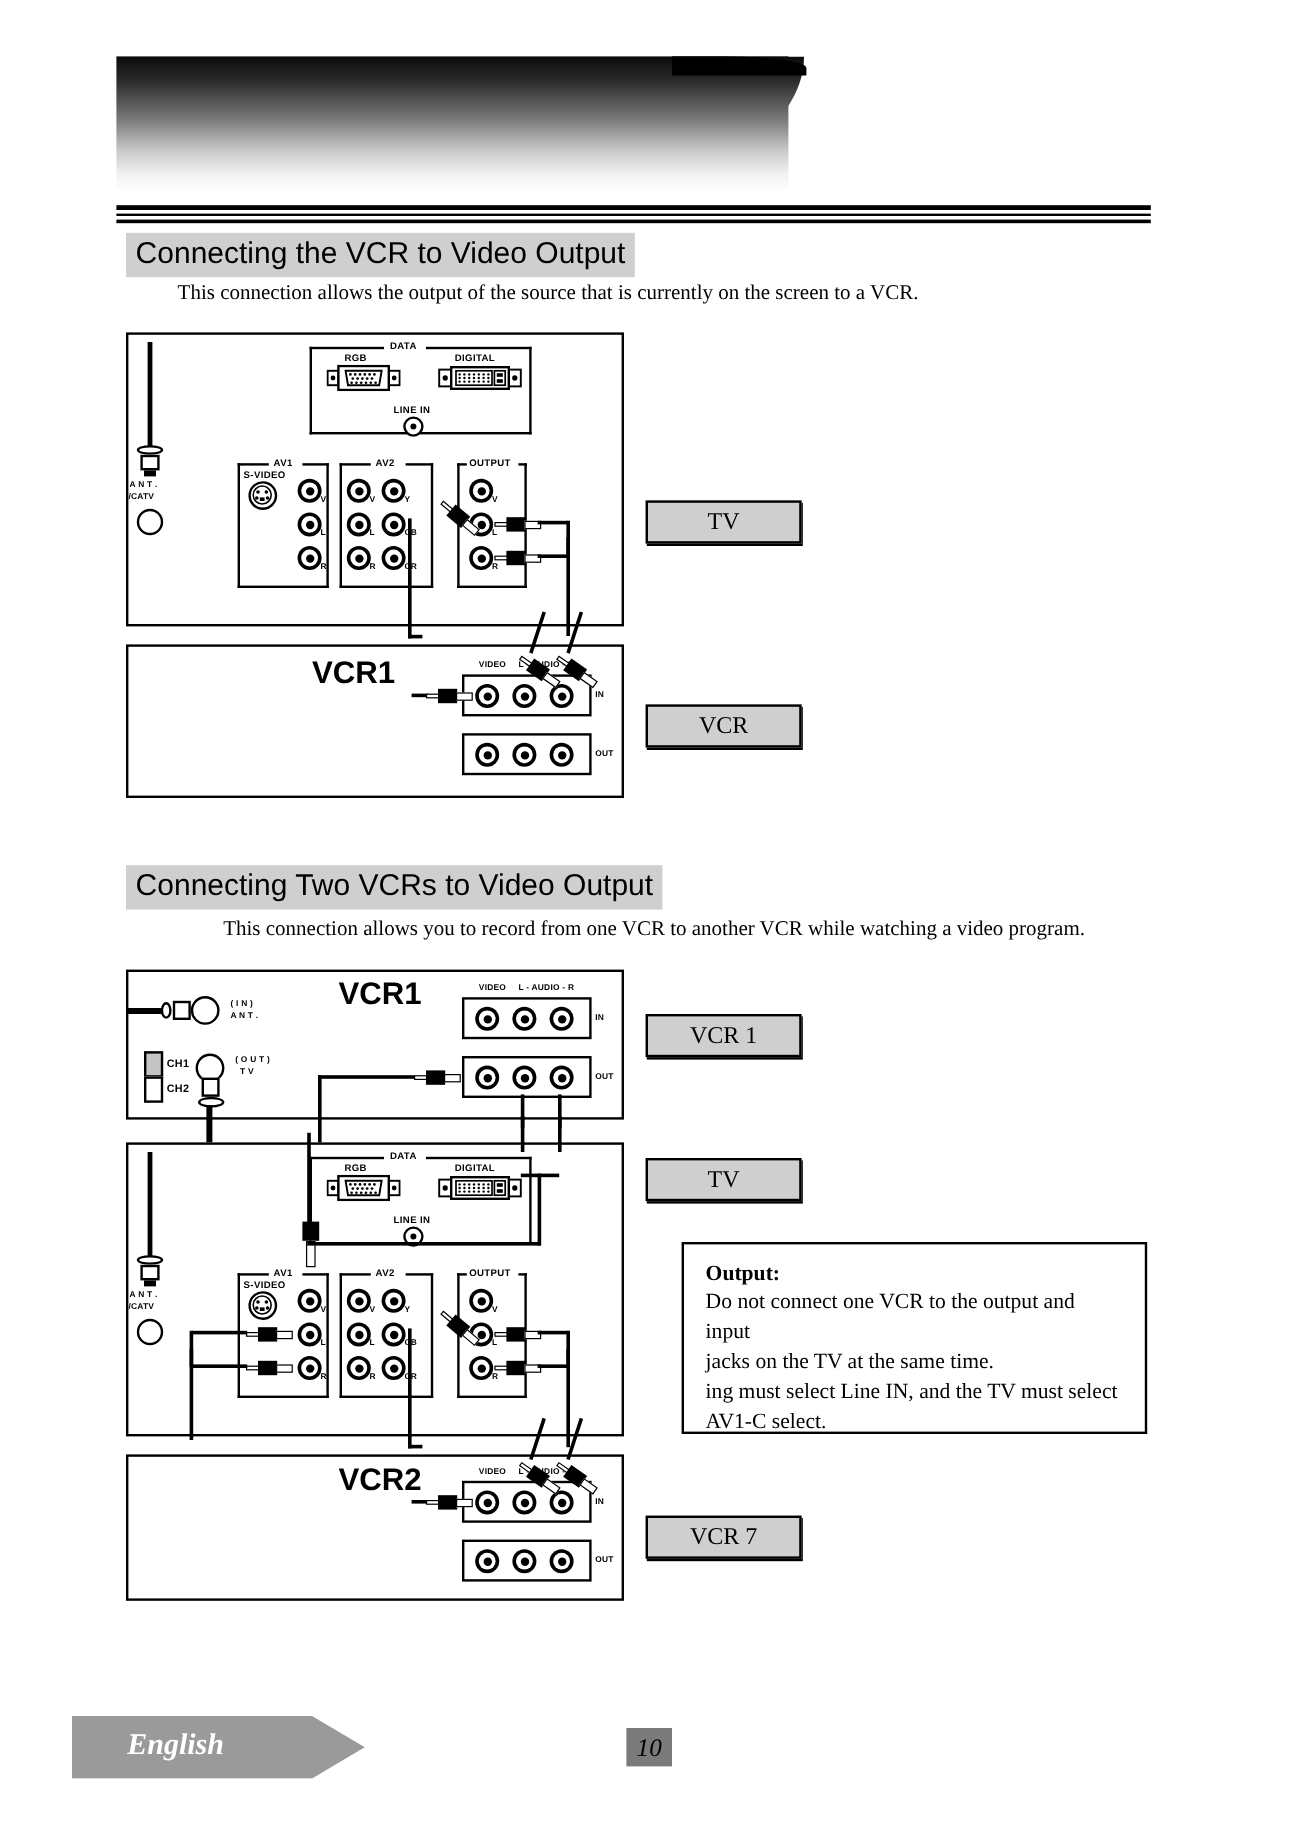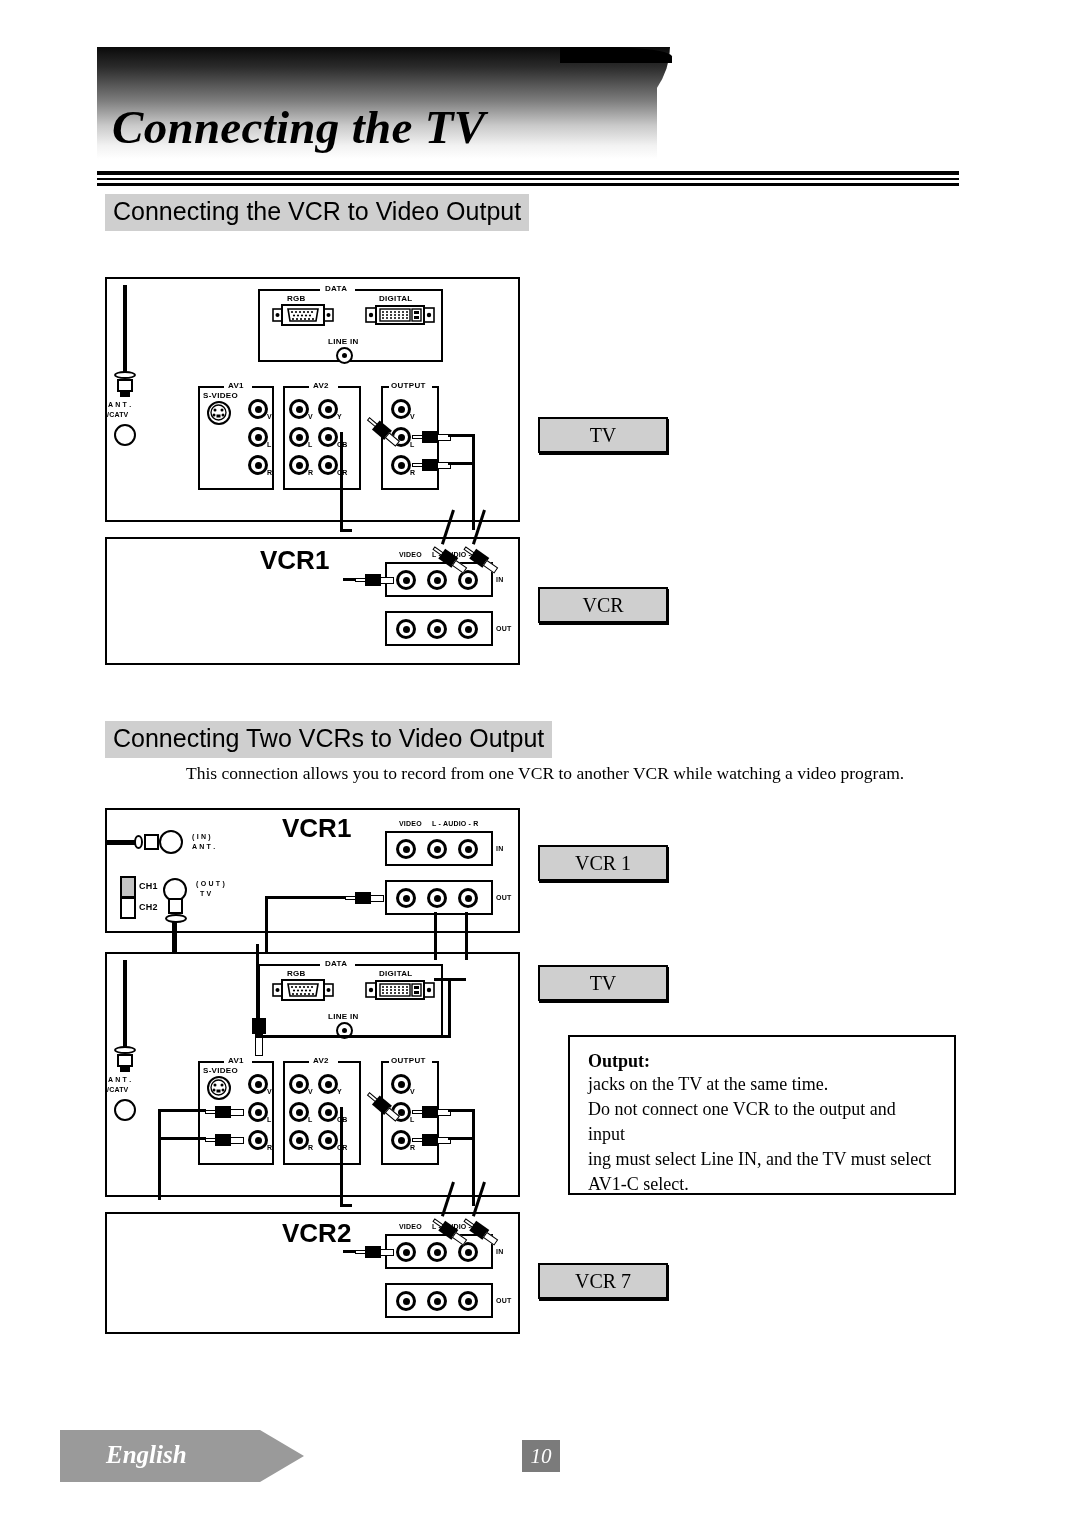--- a/index.html
+++ b/index.html
@@ -42,21 +42,21 @@
   
   .caution{position:absolute;border:2px solid #000;background:#fff;box-sizing:border-box;padding:14px 18px;}
   .caution b{font-size:18px;}
   .caution p{margin:0;font-size:18px;line-height:25px;}
 
   
   .footer-tag{position:absolute;left:60px;top:1430px;width:200px;height:52px;background:#9a9a9a;}
   .footer-tag-arrow{position:absolute;left:260px;top:1430px;width:0;height:0;
      border-top:26px solid transparent;border-bottom:26px solid transparent;border-left:44px solid #9a9a9a;}
   .footer-lang{position:absolute;left:106px;top:1441px;font-style:italic;font-weight:bold;font-size:25px;color:#fff;}
-  .pagenum{position:absolute;left:522px;top:1440px;width:38px;height:32px;background:#7b7b7b;color:#ffffff;
+  .pagenum{position:absolute;left:522px;top:1440px;width:38px;height:32px;background:#7b7b7b;color:#000000;
      font-style:italic;font-size:21px;display:flex;align-items:center;justify-content:center;}
 
   
   .grp{position:absolute;border:2px solid #000;border-top:none;box-sizing:border-box;}
   .grp-lt,.grp-rt{position:absolute;height:2px;background:#000;top:0;}
   .grp-label{position:absolute;font-family:"Liberation Sans",sans-serif;font-weight:bold;
      font-size:8px;color:#000;white-space:nowrap;letter-spacing:.3px;}
   .lbl{position:absolute;font-family:"Liberation Sans",sans-serif;font-weight:bold;font-size:8px;
      color:#000;white-space:nowrap;letter-spacing:.2px;}
   .lbl.s7{font-size:7px;}
@@ -88,26 +88,26 @@
   .dvi,.vga{position:absolute;}
 </style>
 </head>
 <body>
 
 <div class="page">
 
   <div class="banner"></div>
   <div class="banner-swoosh"></div>
   <div class="banner-cap"></div>
-  <div class="page-title">Connecting the TV</div>
   <div class="rule r1"></div>
   <div class="rule r2"></div>
   <div class="rule r3"></div>
 
   <div class="sec-head" style="left:105px;top:194px;">Connecting the VCR to Video Output</div>
+  <div class="sec-body" style="left:148px;top:233px;">This connection allows the output of the source that is currently on the screen to a VCR.</div>
 
   <div class="dev" style="left:105px;top:277px;width:415px;height:245px;"></div>
 
   <div class="w wv" style="left:123px;top:285px;height:88px;width:4px;"></div>
   <div style="position:absolute;left:114px;top:371px;width:22px;height:8px;border:2px solid #000;border-radius:50%;background:#fff;box-sizing:border-box;"></div>
   <div style="position:absolute;left:117px;top:379px;width:16px;height:13px;border:2px solid #000;background:#fff;box-sizing:border-box;"></div>
   <div style="position:absolute;left:120px;top:392px;width:10px;height:5px;background:#000;"></div>
   <div class="lbl s7" style="left:108px;top:401px;">A N T .</div>
   <div class="lbl s7" style="left:107px;top:411px;">/CATV</div>
   <div style="position:absolute;left:114px;top:424px;width:22px;height:22px;border:2px solid #000;border-radius:50%;box-sizing:border-box;background:#fff;"></div>
@@ -576,22 +576,22 @@
   </div>
   <div class="w wv" style="left:452px;top:1182px;height:36px;transform:rotate(18deg);transform-origin:top;"></div>
   <div class="w wv" style="left:483px;top:1182px;height:36px;transform:rotate(18deg);transform-origin:top;"></div>
 
   <div class="cap" style="left:538px;top:845px;width:130px;height:36px;">VCR 1</div>
   <div class="cap" style="left:538px;top:965px;width:130px;height:36px;">TV</div>
   <div class="cap" style="left:538px;top:1263px;width:130px;height:36px;">VCR 7</div>
 
   <div class="caution" style="left:568px;top:1035px;width:388px;height:160px;">
     <b>Output:</b>
+    <p>Do not connect one VCR to the output and input</p>
     <p>jacks on the TV at the same time.</p>
-    <p>Do not connect one VCR to the output and input</p>
     <p>ing must select Line IN, and the TV must select</p>
     <p>AV1-C select.</p>
   </div>
 
   <div class="footer-tag"></div>
   <div class="footer-tag-arrow"></div>
   <div class="footer-lang">English</div>
   <div class="pagenum">10</div>
 
 </div>

